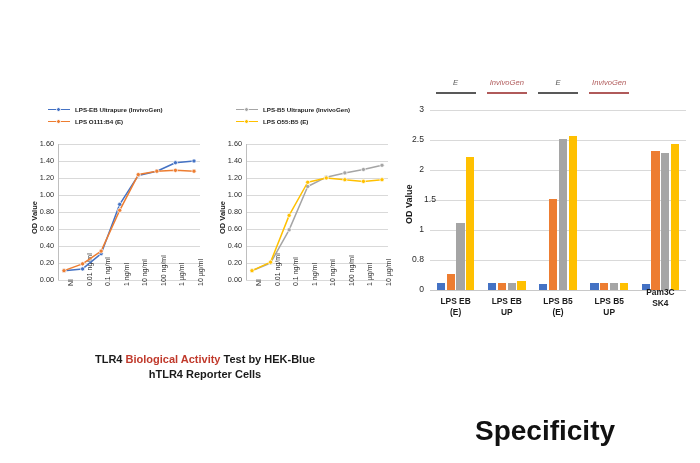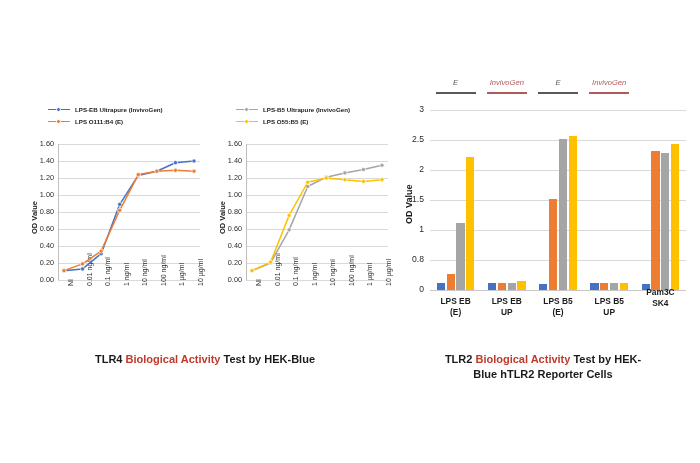--- a/index.html
+++ b/index.html
@@ -215,21 +215,21 @@
 
   <div class="bchart" id="bc0" style="left:404px;top:78px;width:290px;height:260px;">
       <div class="ylab" style="left: 0px; top: 146px; font-size: 9px;">OD Value</div>
       <div class="grid" style="left: 26px; top: 212px; width: 256px; background: rgb(200, 200, 200);"></div>
       <div class="bytick" style="left: 2px; top: 206px;">0</div>
       <div class="grid" style="left: 26px; top: 182px; width: 256px; background: rgb(217, 217, 217);"></div>
       <div class="bytick" style="left: 2px; top: 176px;">0.8</div>
       <div class="grid" style="left: 26px; top: 152px; width: 256px; background: rgb(217, 217, 217);"></div>
       <div class="bytick" style="left: 2px; top: 146px;">1</div>
       <div class="grid" style="left: 26px; top: 122px; width: 256px; background: rgb(217, 217, 217);"></div>
-      <div class="bytick" style="left: 2px; top: 116px;">1.5</div>
+      <div class="bytick" style="left: 14px; top: 116px;">1.5</div>
       <div class="grid" style="left: 26px; top: 92px; width: 256px; background: rgb(217, 217, 217);"></div>
       <div class="bytick" style="left: 2px; top: 86px;">2</div>
       <div class="grid" style="left: 26px; top: 62px; width: 256px; background: rgb(217, 217, 217);"></div>
       <div class="bytick" style="left: 2px; top: 56px;">2.5</div>
       <div class="grid" style="left: 26px; top: 32px; width: 256px; background: rgb(217, 217, 217);"></div>
       <div class="bytick" style="left: 2px; top: 26px;">3</div>
       <div class="bar" style="left: 32.8px; width: 8.2px; height: 6.6px; top: 205.4px; background: rgb(68, 114, 196); position: absolute;"></div>
       <div class="bar" style="left: 84px; width: 8.2px; height: 7.2px; top: 204.8px; background: rgb(68, 114, 196); position: absolute;"></div>
       <div class="bar" style="left: 135.2px; width: 8.2px; height: 6px; top: 206px; background: rgb(68, 114, 196); position: absolute;"></div>
       <div class="bar" style="left: 186.4px; width: 8.2px; height: 7.2px; top: 204.8px; background: rgb(68, 114, 196); position: absolute;"></div>
@@ -259,21 +259,19 @@
       <div class="annot" style="left: 70.8px; top: 0px; width: 64px; color: rgb(176, 90, 90);">InvivoGen</div>
       <div class="annot-bar" style="left: 82.8px; top: 14px; width: 40px; background: rgb(176, 90, 90);"></div>
       <div class="annot" style="left: 122px; top: 0px; width: 64px; color: rgb(89, 89, 89);">E</div>
       <div class="annot-bar" style="left: 134px; top: 14px; width: 40px; background: rgb(89, 89, 89);"></div>
       <div class="annot" style="left: 173.2px; top: 0px; width: 64px; color: rgb(176, 90, 90);">InvivoGen</div>
       <div class="annot-bar" style="left: 185.2px; top: 14px; width: 40px; background: rgb(176, 90, 90);"></div>
     </div>
 
   <div class="caption" style="left:20px;top:352px;width:370px;">
     <span>TLR4 </span><span class="hl">Biological Activity</span><span> Test by HEK-Blue</span><br>
+    <span>hTLR4 Reporter Cells</span>
   </div>
 
-  <div class="caption" style="left:398px;top:352px;width:290px;">
-    <span>TLR2 </span><span class="hl">Biological Activity</span><span> Test by HEK-</span><br>
-    <span>Blue hTLR2 Reporter Cells</span>
-  </div>
-
+
+  <div class="bigword" style="left:400px;top:415px;width:290px;">Specificity</div>
 
 </div>
 
 </body></html>

